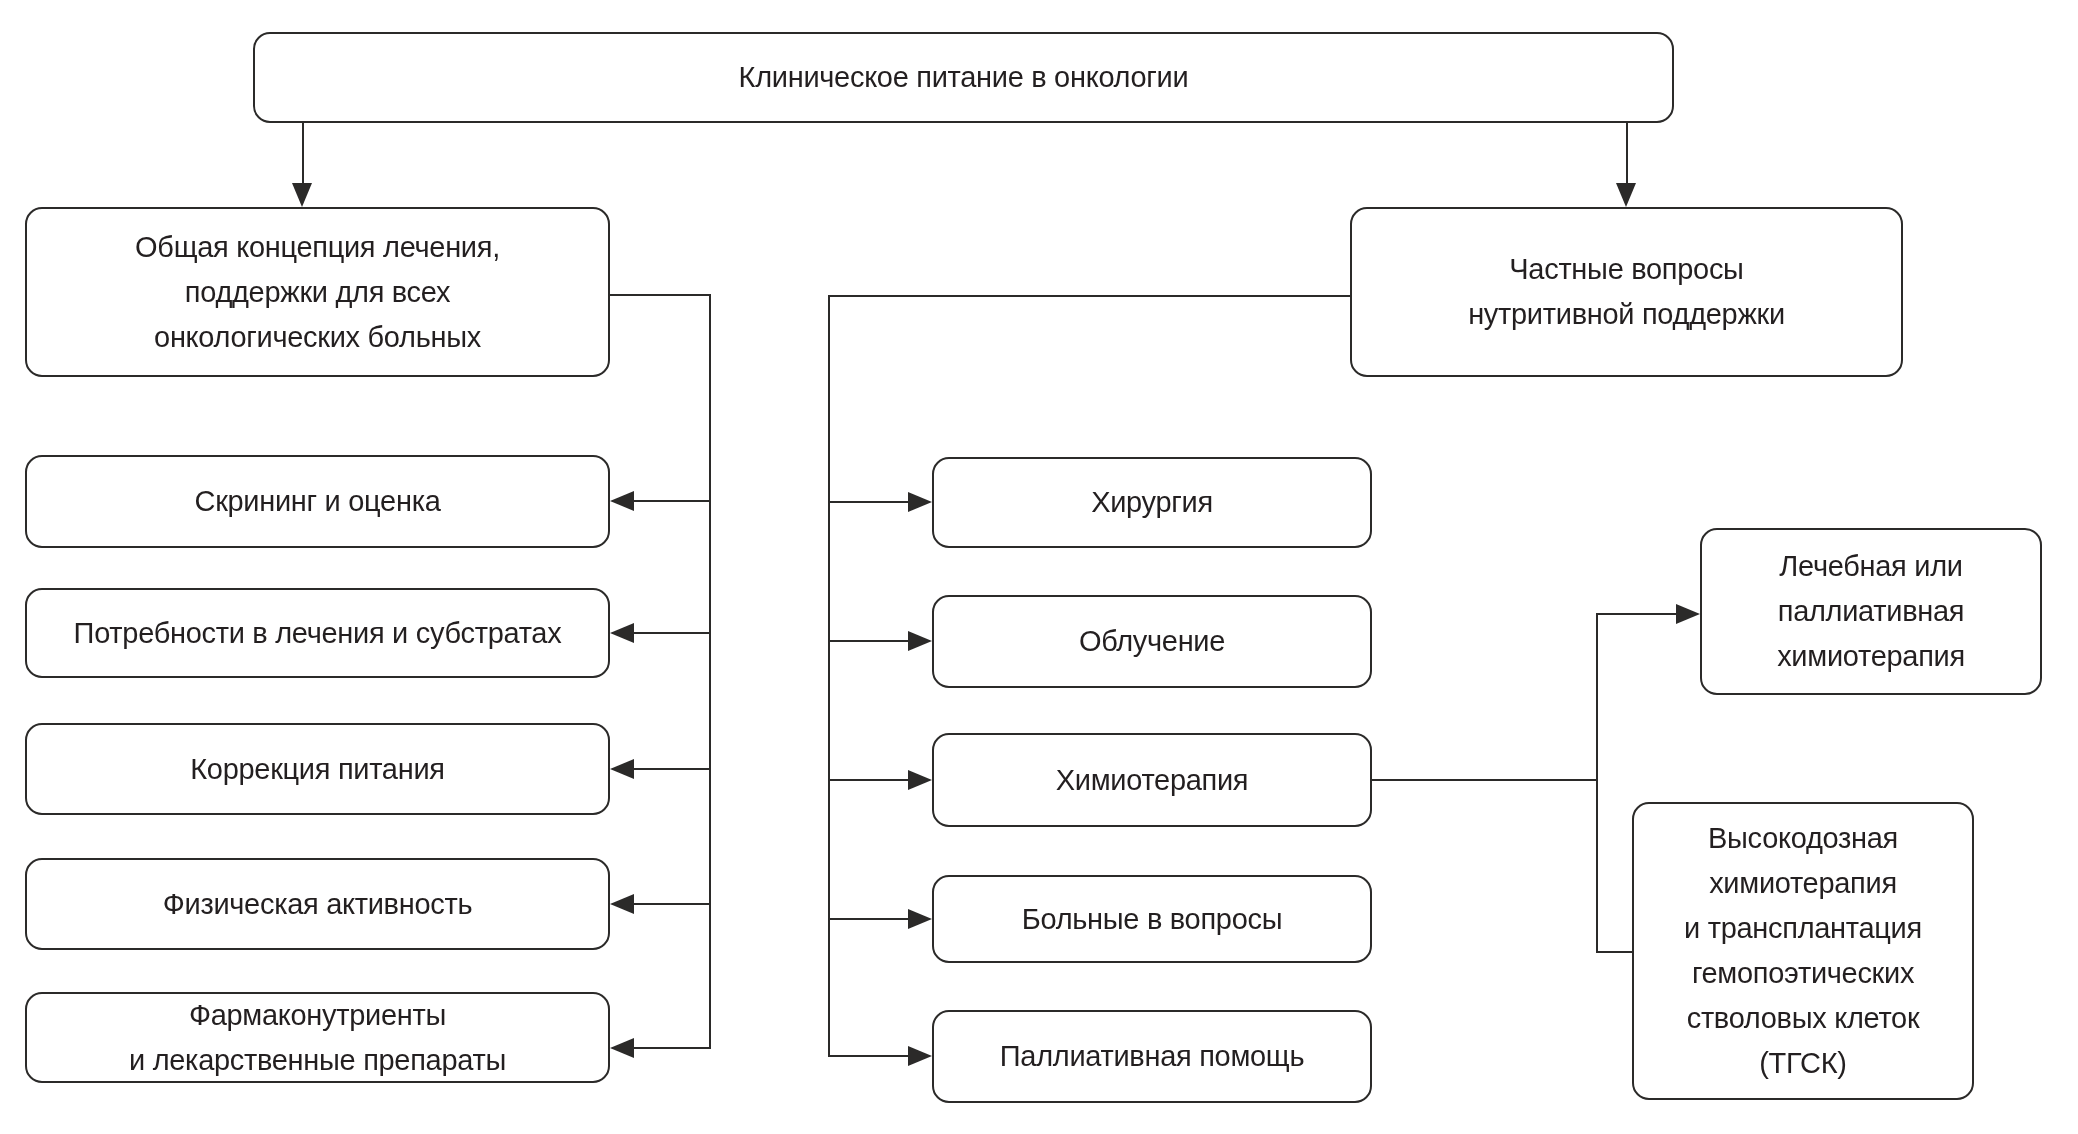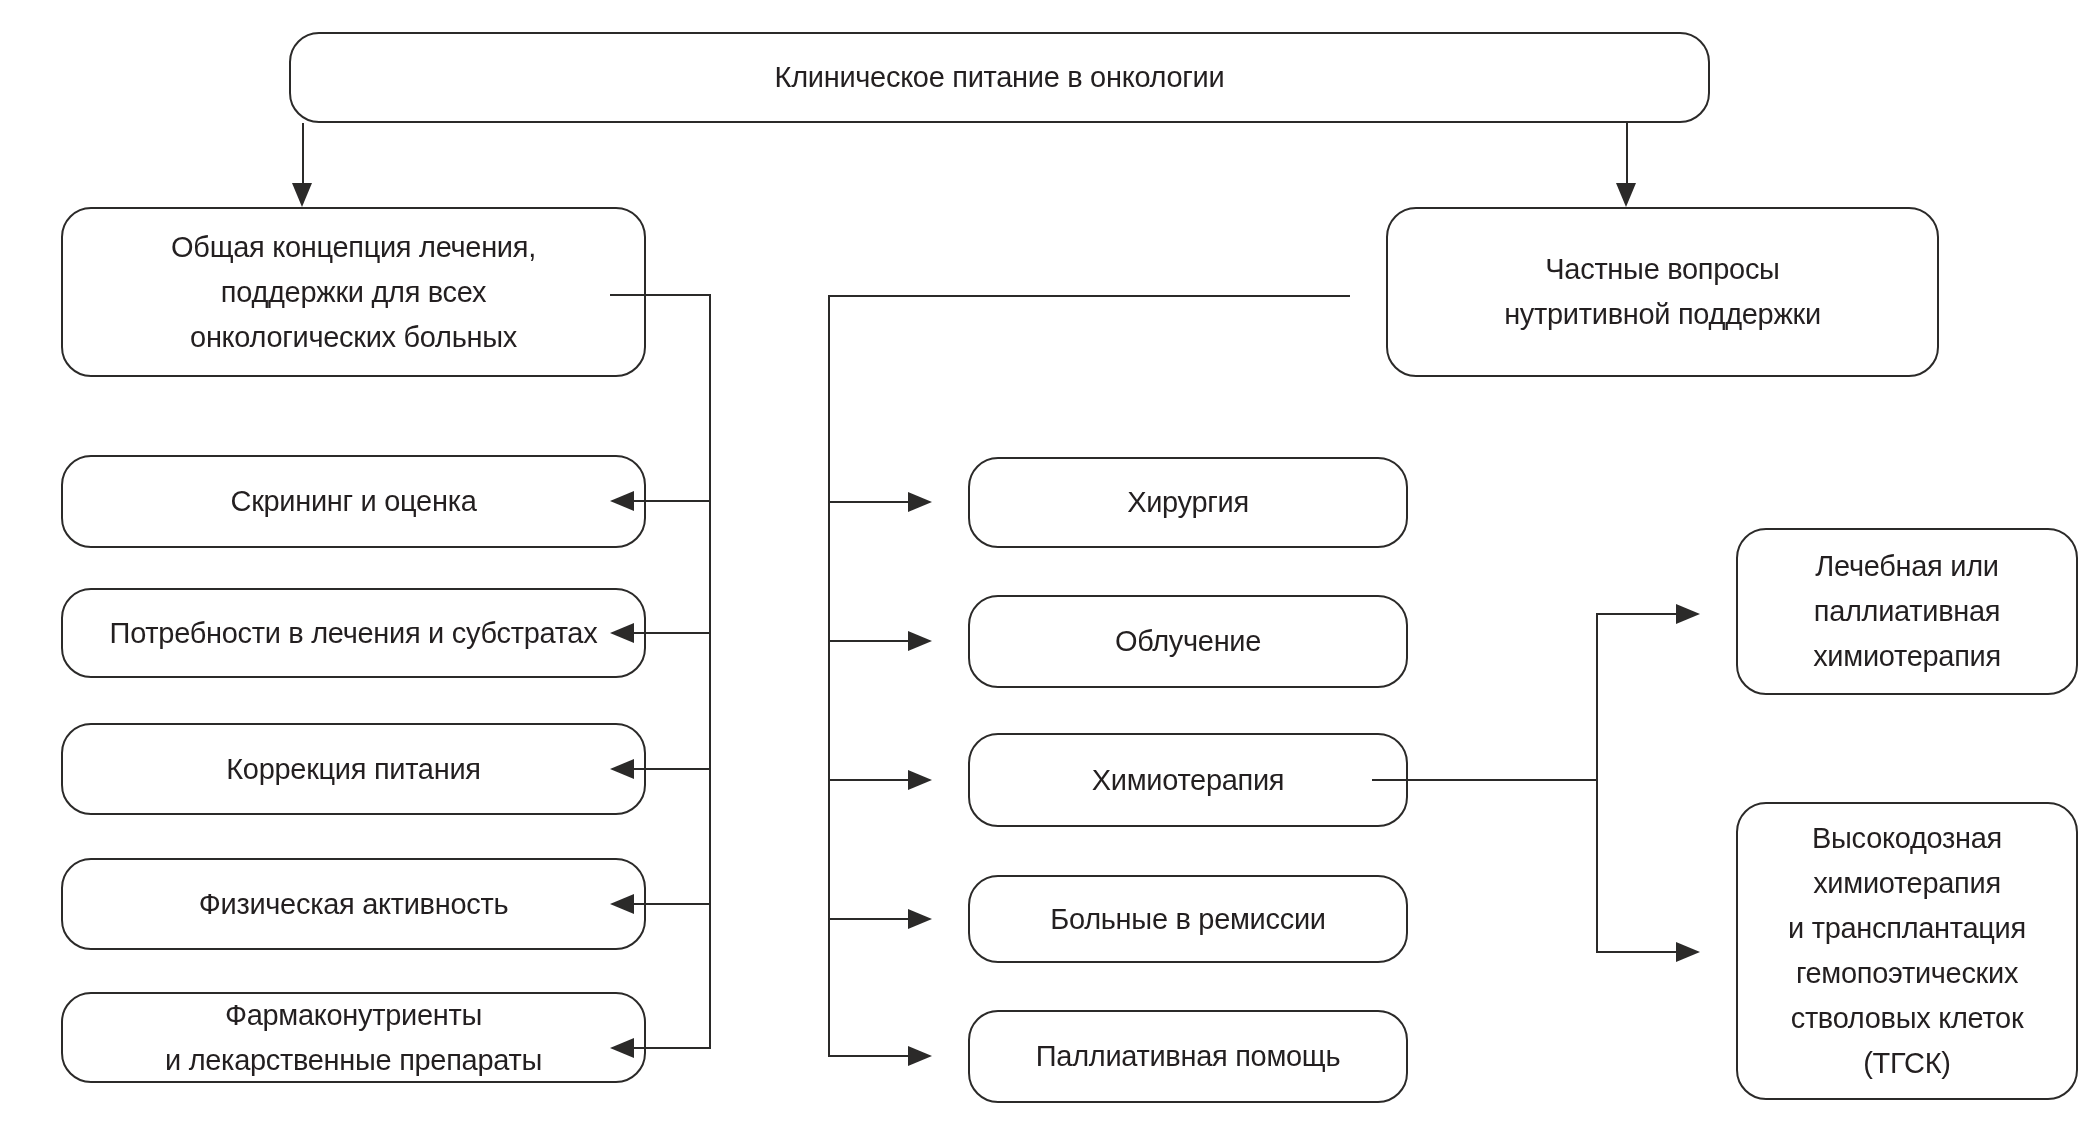--- a/index.html
+++ b/index.html
@@ -6,27 +6,26 @@
   #diagram{
     position:relative;
     width:2078px;height:1134px;
     background:#ffffff;
     font-family:"Liberation Sans", sans-serif;
     color:#231f20;
     overflow:hidden;
   }
   .box{
     position:absolute;box-sizing:border-box;
-    border:2px solid #2b2a29;border-radius:30px;
+    border:2px solid #2b2a29;border-radius:17px;
     background:#ffffff;
     display:flex;align-items:center;justify-content:center;
     text-align:center;white-space:pre-line;
     font-size:29px;line-height:45px;letter-spacing:-0.3px;
     padding:12px 16px;
-    margin-left:36px;
   }
   .hline,.vline{position:absolute;background:#2b2a29;}
   .hline{height:2px;}
   .vline{width:2px;}
   .tri{position:absolute;width:0;height:0;}
   .tri-down{border-left:10px solid transparent;border-right:10px solid transparent;border-top:24px solid #2b2a29;}
   .tri-left{border-top:10px solid transparent;border-bottom:10px solid transparent;border-right:24px solid #2b2a29;}
   .tri-right{border-top:10px solid transparent;border-bottom:10px solid transparent;border-left:24px solid #2b2a29;}
 </style>
 </head>
@@ -73,21 +72,21 @@
 
   <div class="hline" style="left:632px;top:1047px;width:78px;"></div>
   <div class="tri tri-left" style="left:610px;top:1038px;"></div>
 
   <div class="hline" style="left:829px;top:295px;width:521px;"></div>
   <div class="vline" style="left:828px;top:295px;height:762px;"></div>
 
   <div class="box" style="left:932px;top:457px;width:440px;height:91px;">Хирургия</div>
   <div class="box" style="left:932px;top:595px;width:440px;height:93px;">Облучение</div>
   <div class="box" style="left:932px;top:733px;width:440px;height:94px;">Химиотерапия</div>
-  <div class="box" style="left:932px;top:875px;width:440px;height:88px;">Больные в ремиссии</div>
+  <div class="box" style="left:932px;top:875px;width:440px;height:88px;">Больные в вопросы</div>
   <div class="box" style="left:932px;top:1010px;width:440px;height:93px;">Паллиативная помощь</div>
 
   <div class="hline" style="left:829px;top:501px;width:79px;"></div>
   <div class="tri tri-right" style="left:908px;top:492px;"></div>
 
   <div class="hline" style="left:829px;top:640px;width:79px;"></div>
   <div class="tri tri-right" style="left:908px;top:631px;"></div>
 
   <div class="hline" style="left:829px;top:779px;width:79px;"></div>
   <div class="tri tri-right" style="left:908px;top:770px;"></div>
@@ -103,20 +102,20 @@
 
   <div class="hline" style="left:1597px;top:613px;width:79px;"></div>
   <div class="tri tri-right" style="left:1676px;top:604px;"></div>
 
   <div class="hline" style="left:1597px;top:951px;width:79px;"></div>
   <div class="tri tri-right" style="left:1676px;top:942px;"></div>
 
   <div class="box" style="left:1700px;top:528px;width:342px;height:167px;">Лечебная или
 паллиативная
 химиотерапия</div>
-  <div class="box" style="left:1700px;top:802px;width:342px;height:298px;">Высокодозная
+  <div class="box" style="left:1632px;top:802px;width:342px;height:298px;">Высокодозная
 химиотерапия
 и трансплантация
 гемопоэтических
 стволовых клеток
 (ТГСК)</div>
 
 </div>
 
 </body></html>

